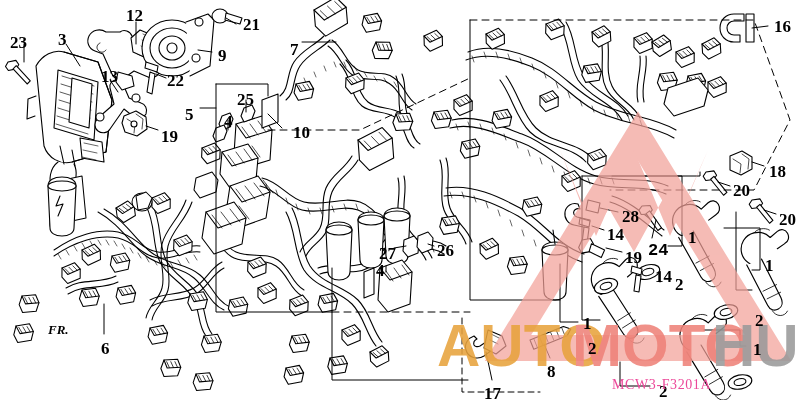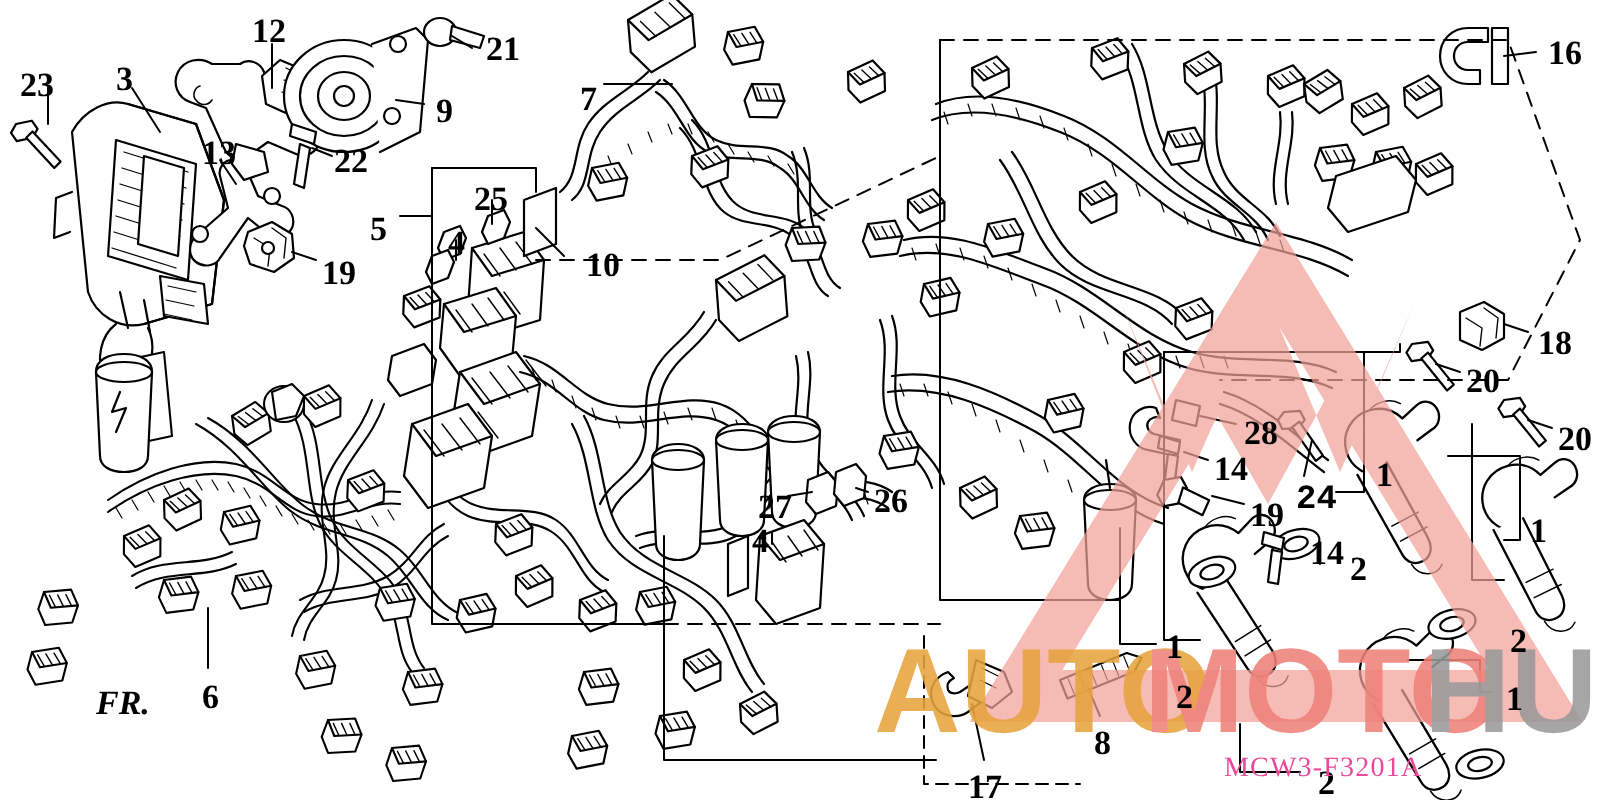--- a/index.html
+++ b/index.html
@@ -3,21 +3,21 @@
 <meta charset="utf-8">
 <style>
   html,body{margin:0;padding:0;background:#ffffff;}
   body{width:800px;height:400px;overflow:hidden;font-family:"Liberation Sans",sans-serif;}
   #sheet{position:relative;width:800px;height:400px;background:#fff;}
   #art{position:absolute;inset:0;}
   #wm{position:absolute;inset:0;pointer-events:none;}
   .lbl{position:absolute;font-family:"Liberation Serif",serif;font-weight:700;color:#000;line-height:1;white-space:nowrap;}
   .lbl.n{font-size:17px;}
   #partno{position:absolute;left:612px;top:377px;font-family:"Liberation Serif",serif;font-size:14px;letter-spacing:.6px;color:#ec4899;white-space:nowrap;}
-  #frlabel{position:absolute;left:48px;top:342px;font-family:"Liberation Serif",serif;font-weight:700;font-style:italic;font-size:17px;color:#000;}
+  #frlabel{position:absolute;left:48px;top:322px;font-family:"Liberation Serif",serif;font-weight:700;font-style:italic;font-size:13px;color:#000;}
 </style>
 </head>
 <body>
 
 <div id="sheet">
 
   <svg id="art" viewBox="0 0 800 400" width="800" height="400" fill="none" stroke="#000" stroke-width="1.1" stroke-linecap="round" stroke-linejoin="round">
     <defs>
       <g id="conn">
         <path d="M0,0 l13,-4 l5,7 l-1,9 l-13,4 l-5,-7 Z" fill="#fff"></path>

